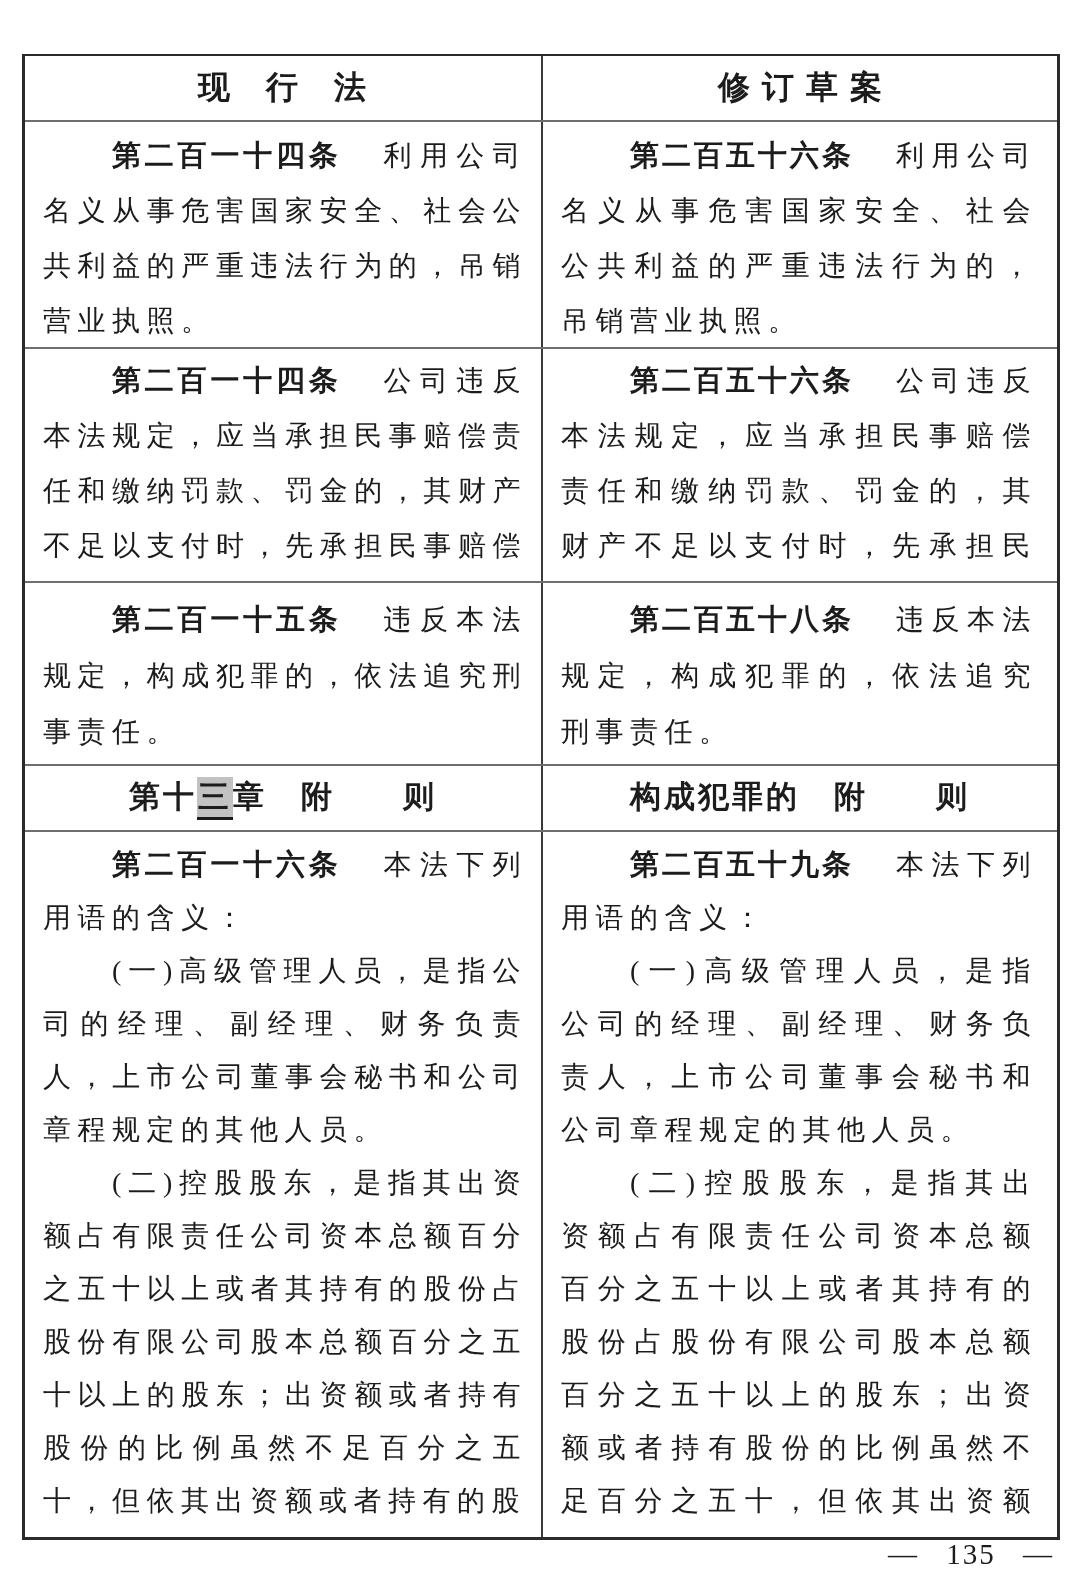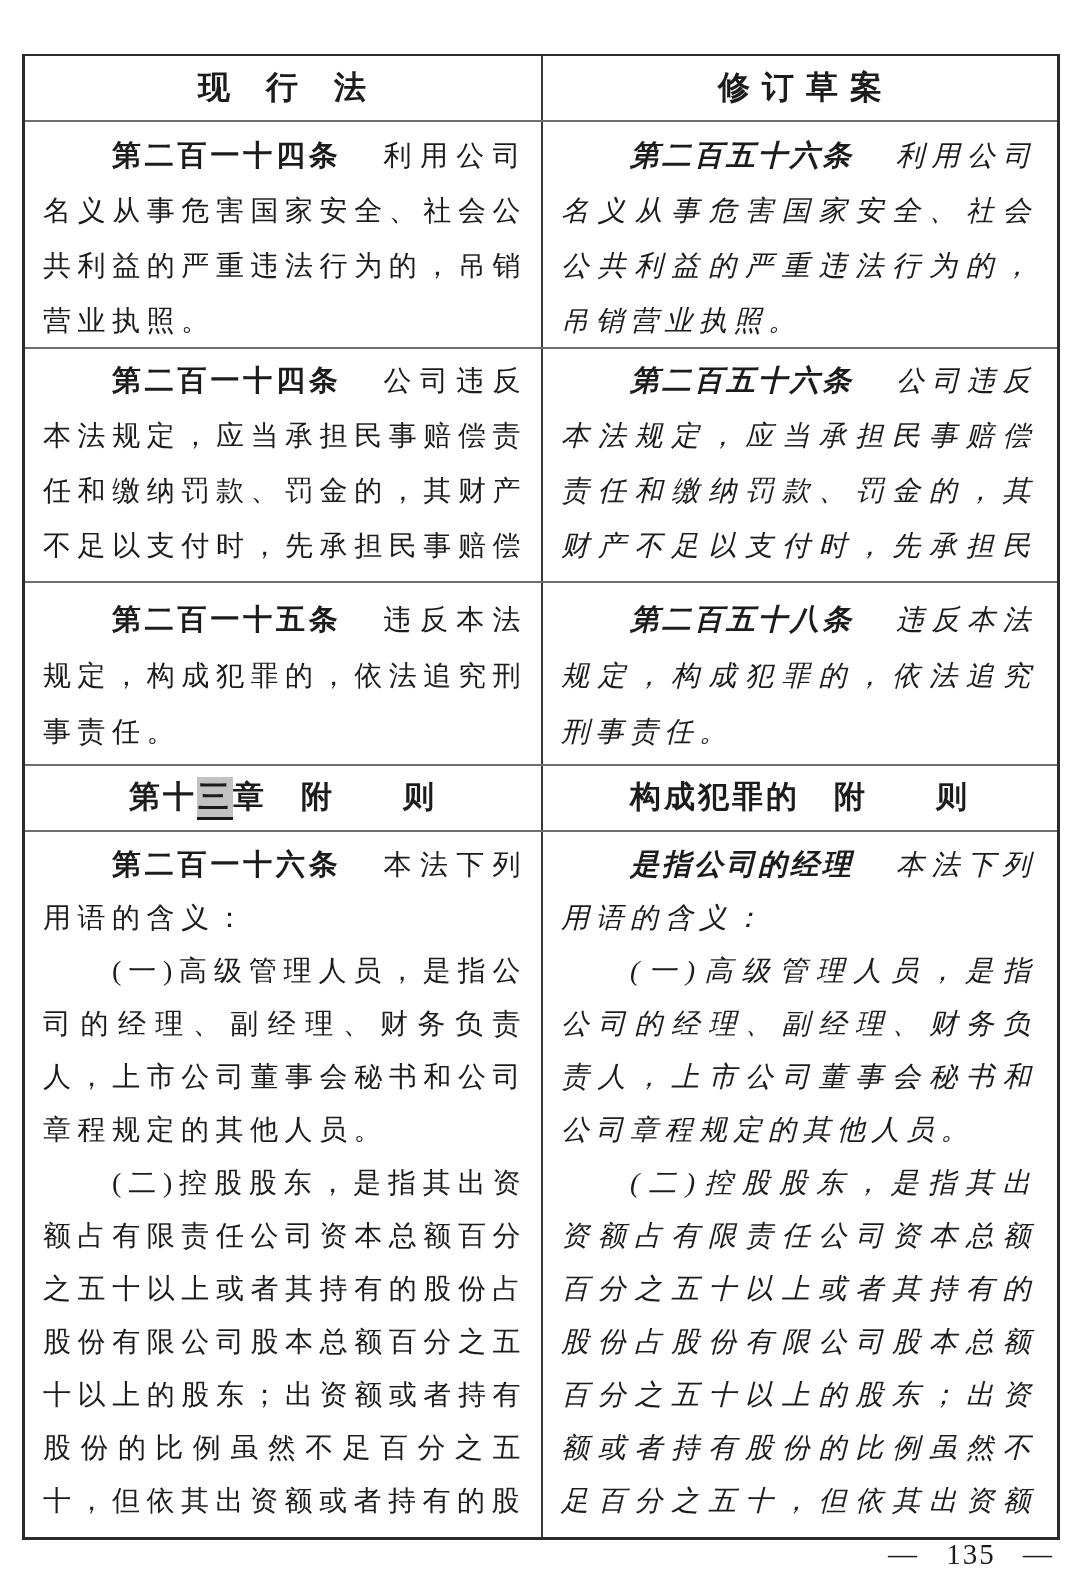--- a/index.html
+++ b/index.html
@@ -27,21 +27,21 @@
   .row.r5{height:705px;}
   .cell{width:50%;box-sizing:border-box;overflow:hidden;}
   .cell.rightcol{border-left:2px solid #3a3a3a;}
   .header-cell{
     text-align:center;font-weight:700;font-size:32px;line-height:62px;
     letter-spacing:2px;
     font-family:"Liberation Sans", sans-serif;
   }
   .header-cell.rightcol{letter-spacing:12px;text-indent:12px;}
   .body-cell{padding:4px 14px 0 18px;}
-  .cell.rightcol.body-cell{padding-right:20px;font-style:italic;}
+  .cell.rightcol.body-cell{padding-right:20px;}
   .para{
     margin:0;font-size:28px;letter-spacing:6.5px;
     text-align:justify;text-indent:69px;
   }
   .r1 .para,.r2 .para{line-height:55px;}
   .r1 .body-cell{padding-top:6px;}
   .r3 .para{line-height:56px;}
   .r3 .body-cell{padding-top:8px;}
   .r5 .para{line-height:53px;}
   .r5 .body-cell{padding-top:6px;}
@@ -109,21 +109,21 @@
       <div class="cell rightcol chapter-cell">构成犯罪的　附　　则</div>
     </div>
 
     <div class="row r5 sep">
       <div class="cell body-cell">
         <p class="para"><span class="art-num">第二百一十六条</span><span>本法下列用语的含义：</span></p>
         <p class="para">(一)高级管理人员，是指公司的经理、副经理、财务负责人，上市公司董事会秘书和公司章程规定的其他人员。</p>
         <p class="para">(二)控股股东，是指其出资额占有限责任公司资本总额百分之五十以上或者其持有的股份占股份有限公司股本总额百分之五十以上的股东；出资额或者持有股份的比例虽然不足百分之五十，但依其出资额或者持有的股</p>
       </div>
       <div class="cell rightcol body-cell">
-        <p class="para"><span class="art-num">是指公司的经理</span><span>本法下列用语的含义：</span></p>
+        <p class="para"><span class="art-num">第二百五十九条</span><span>本法下列用语的含义：</span></p>
         <p class="para">(一)高级管理人员，是指公司的经理、副经理、财务负责人，上市公司董事会秘书和公司章程规定的其他人员。</p>
         <p class="para">(二)控股股东，是指其出资额占有限责任公司资本总额百分之五十以上或者其持有的股份占股份有限公司股本总额百分之五十以上的股东；出资额或者持有股份的比例虽然不足百分之五十，但依其出资额或者持有的股</p>
       </div>
     </div>
 
   </div>
 
   <div class="footer">— 135 —</div>
 
 </div>

